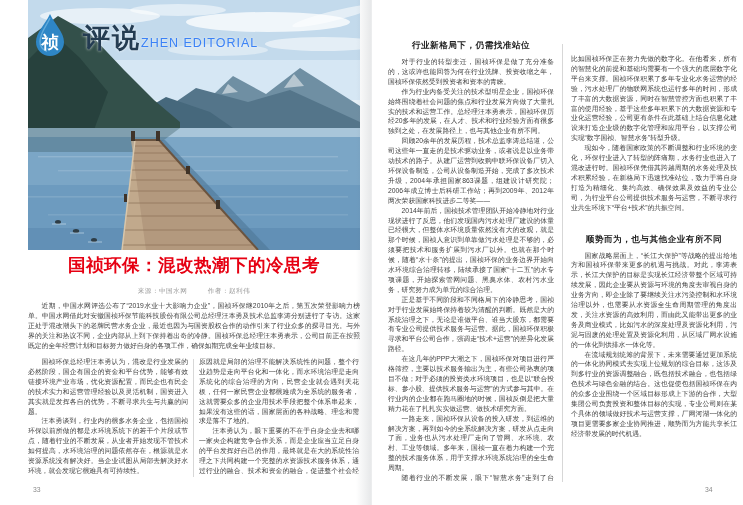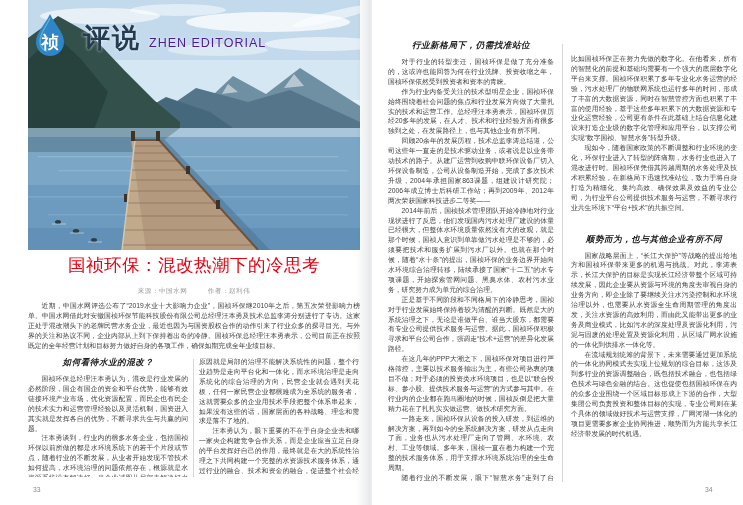--- a/index.html
+++ b/index.html
@@ -11,39 +11,39 @@
   .gutter{position:absolute;left:356px;top:0;width:30px;height:505px;pointer-events:none;
           background:linear-gradient(90deg,rgba(0,0,0,0) 0%,rgba(90,100,110,0.14) 48%,rgba(255,255,255,0) 70%);}
   
   .photo{position:absolute;left:28px;top:0;width:332px;height:250px;overflow:hidden;}
   .photo svg{display:block;}
   .logo{position:absolute;left:4px;top:12px;display:flex;align-items:flex-start;}
   .logo-drop{width:36px;height:46px;}
   .logo-text{margin-left:7px;display:flex;align-items:baseline;margin-top:8px;}
   .logo-cn{font-size:27px;font-weight:bold;color:#243c52;letter-spacing:2px;
            text-shadow:0 0 3px rgba(255,255,255,.8);margin-left:8px;}
-  .logo-en{font-size:12.5px;color:#4c1d95;letter-spacing:1px;margin-left:8px;
+  .logo-en{font-size:12.5px;color:#3b82f6;letter-spacing:1px;margin-left:0;
            text-shadow:0 0 3px rgba(255,255,255,.8);}
   
   .title{position:absolute;left:28px;top:253px;width:332px;margin:0;text-align:center;
-         font-size:17.5px;font-weight:normal;color:#e60012;letter-spacing:.5px;}
+         font-size:17.5px;font-weight:bold;color:#e60012;letter-spacing:.5px;}
   .byline{position:absolute;left:28px;top:287px;width:332px;text-align:center;
           font-size:6.6px;color:#9a9a9a;letter-spacing:.5px;}
   .byline span{margin:0 9px;}
   .intro{position:absolute;left:28px;top:301px;width:332px;}
   .para{margin:0;font-size:6.8px;line-height:9.9px;text-align:justify;color:#414141;text-indent:2em;}
   .cols{position:absolute;display:flex;}
   .cols-left{left:28px;top:357px;width:332px;height:120px;overflow:hidden;}
   .cols-right{left:16px;top:40px;width:350px;height:442px;overflow:hidden;}
   .col{width:160px;}
   .col-r{width:166px;}
   .vdiv{width:1px;background:#d7d7d7;margin:0 auto;flex:none;}
   .vdiv-l{margin:2px 5px 0 5px;}
   .vdiv-r{margin:4px 8px 0 8px;}
-  .colhead{margin:0 0 5px 0;font-size:8.6px;font-weight:bold;color:#1d1d1d;text-align:center;letter-spacing:.5px;font-style:italic;}
+  .colhead{margin:0 0 5px 0;font-size:8.6px;font-weight:bold;color:#1d1d1d;text-align:center;letter-spacing:.5px;}
   .colhead2{margin:21px 0 5px 0;}
   .cont .para:first-child{text-indent:0;}
   .col2-pad{padding-top:14px;}
   .pagenum{position:absolute;top:486px;font-size:6.8px;color:#8a8a8a;}
   .pn-left{left:33px;}
   .pn-right{left:333px;}
 </style>
 </head>
 <body>
 
@@ -142,21 +142,20 @@
 
     <div class="byline">
       <span>来源：中国水网</span>
       <span>作者：赵利伟</span>
     </div>
 
     <p class="para intro">近期，中国水网评选公布了“2019水业十大影响力企业”，国祯环保继2010年之后，第五次荣登影响力榜单。中国水网借此对安徽国祯环保节能科技股份有限公司总经理汪本勇及技术总监李涛分别进行了专访。这家正处于混改潮头下的老牌民营水务企业，最近也因为与国资股权合作的动作引来了行业众多的探寻目光。与外界的关注和热议不同，企业内部从上到下保持着出奇的冷静。国祯环保总经理汪本勇表示，公司目前正在按照既定的全年经营计划和目标努力做好自身的各项工作，确保如期完成全年业绩目标。</p>
 
     <div class="cols cols-left">
       <div class="col">
-        <h2 class="colhead">如何看待水业的混改？</h2>
         <div>
             <p class="para">国祯环保总经理汪本勇认为，混改是行业发展的必然阶段，国企有国企的资金和平台优势，能够有效链接环境产业市场，优化资源配置，而民企也有民企的技术实力和运营管理经验以及灵活机制，国资进入其实就是发挥各自的优势，不断寻求共生与共赢的问题。</p>
             <p class="para">汪本勇谈到，行业内的很多水务企业，包括国祯环保以前所做的都是水环境系统下的若干个片段或节点，随着行业的不断发展，从业者开始发现不管技术如何提高，水环境治理的问题依然存在，根源就是水资源系统没有解决好。当企业试图从局部去解决好水环境，就会发现它很难具有可持续性。</p>
           </div>
       </div>
       <div class="vdiv vdiv-l"></div>
       <div class="col cont">
         <div class="cont">
             <p class="para">原因就是局部的治理不能解决系统性的问题，整个行业趋势是走向平台化和一体化，而水环境治理是走向系统化的综合治理的方向，民营企业就会遇到天花板，任何一家民营企业都很难成为全系统的服务者，这就需要众多的企业用技术手段把整个体系串起来，如果没有这些的话，国家层面的各种战略、理念和需求是落不了地的。</p>
             <p class="para">汪本勇认为，眼下重要的不在于自身企业去和哪一家央企构建竞争合作关系，而是企业应当立足自身的平台发挥好自己的作用，最终就是在大的系统性治理之下共同构建一个完整的水资源技术服务体系，通过行业的融合、技术和资金的融合，促进整个社会经济更好的发展，而这也是行业变革的必然结果。</p>

